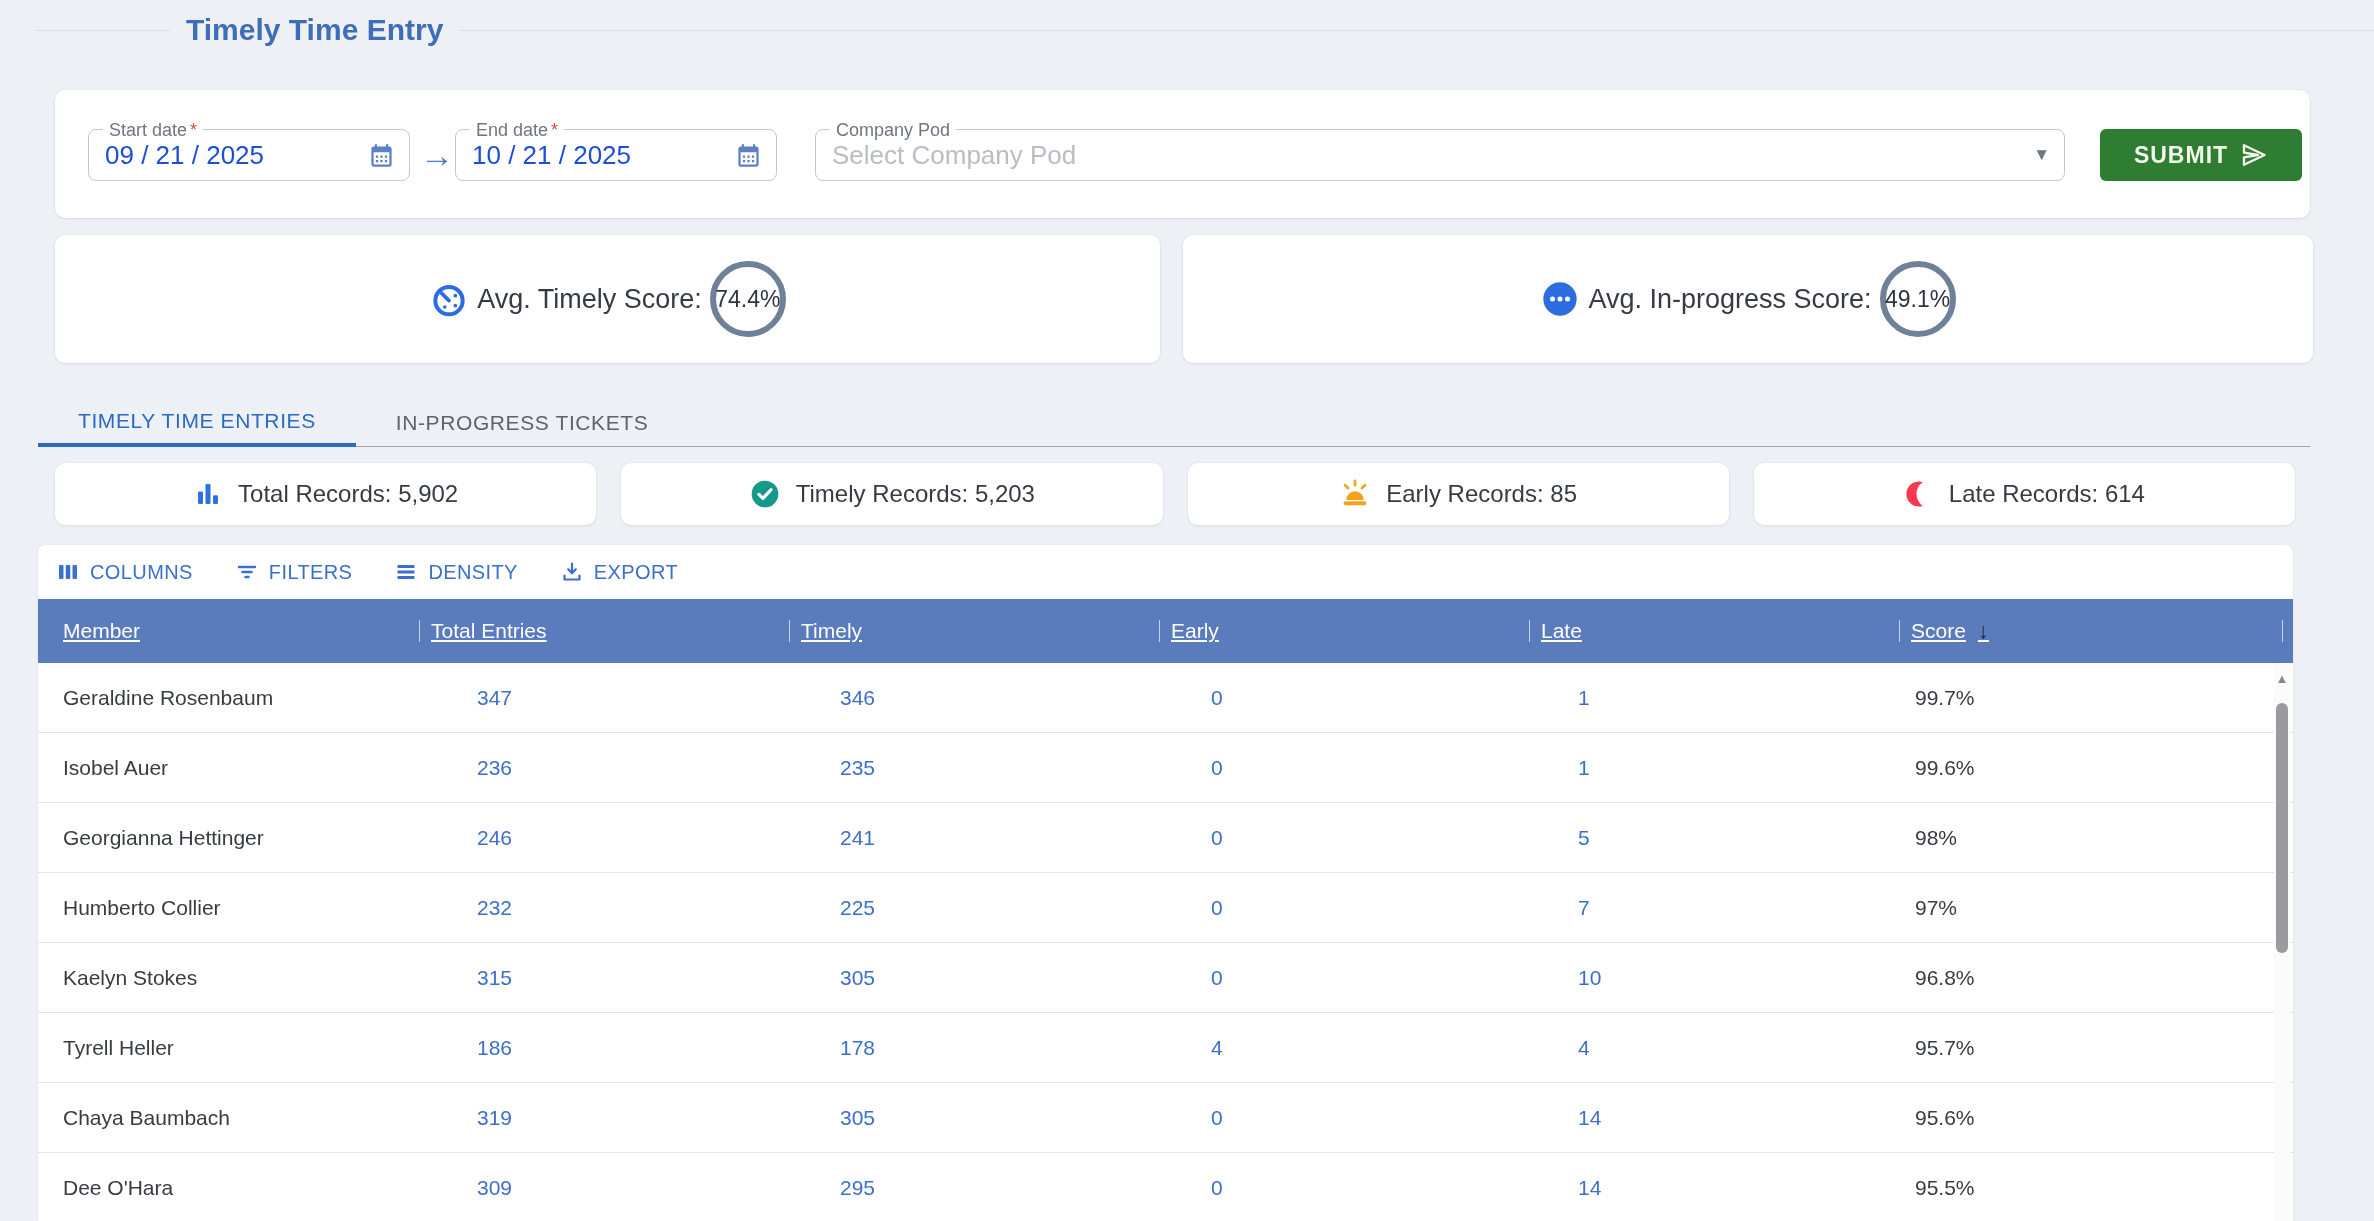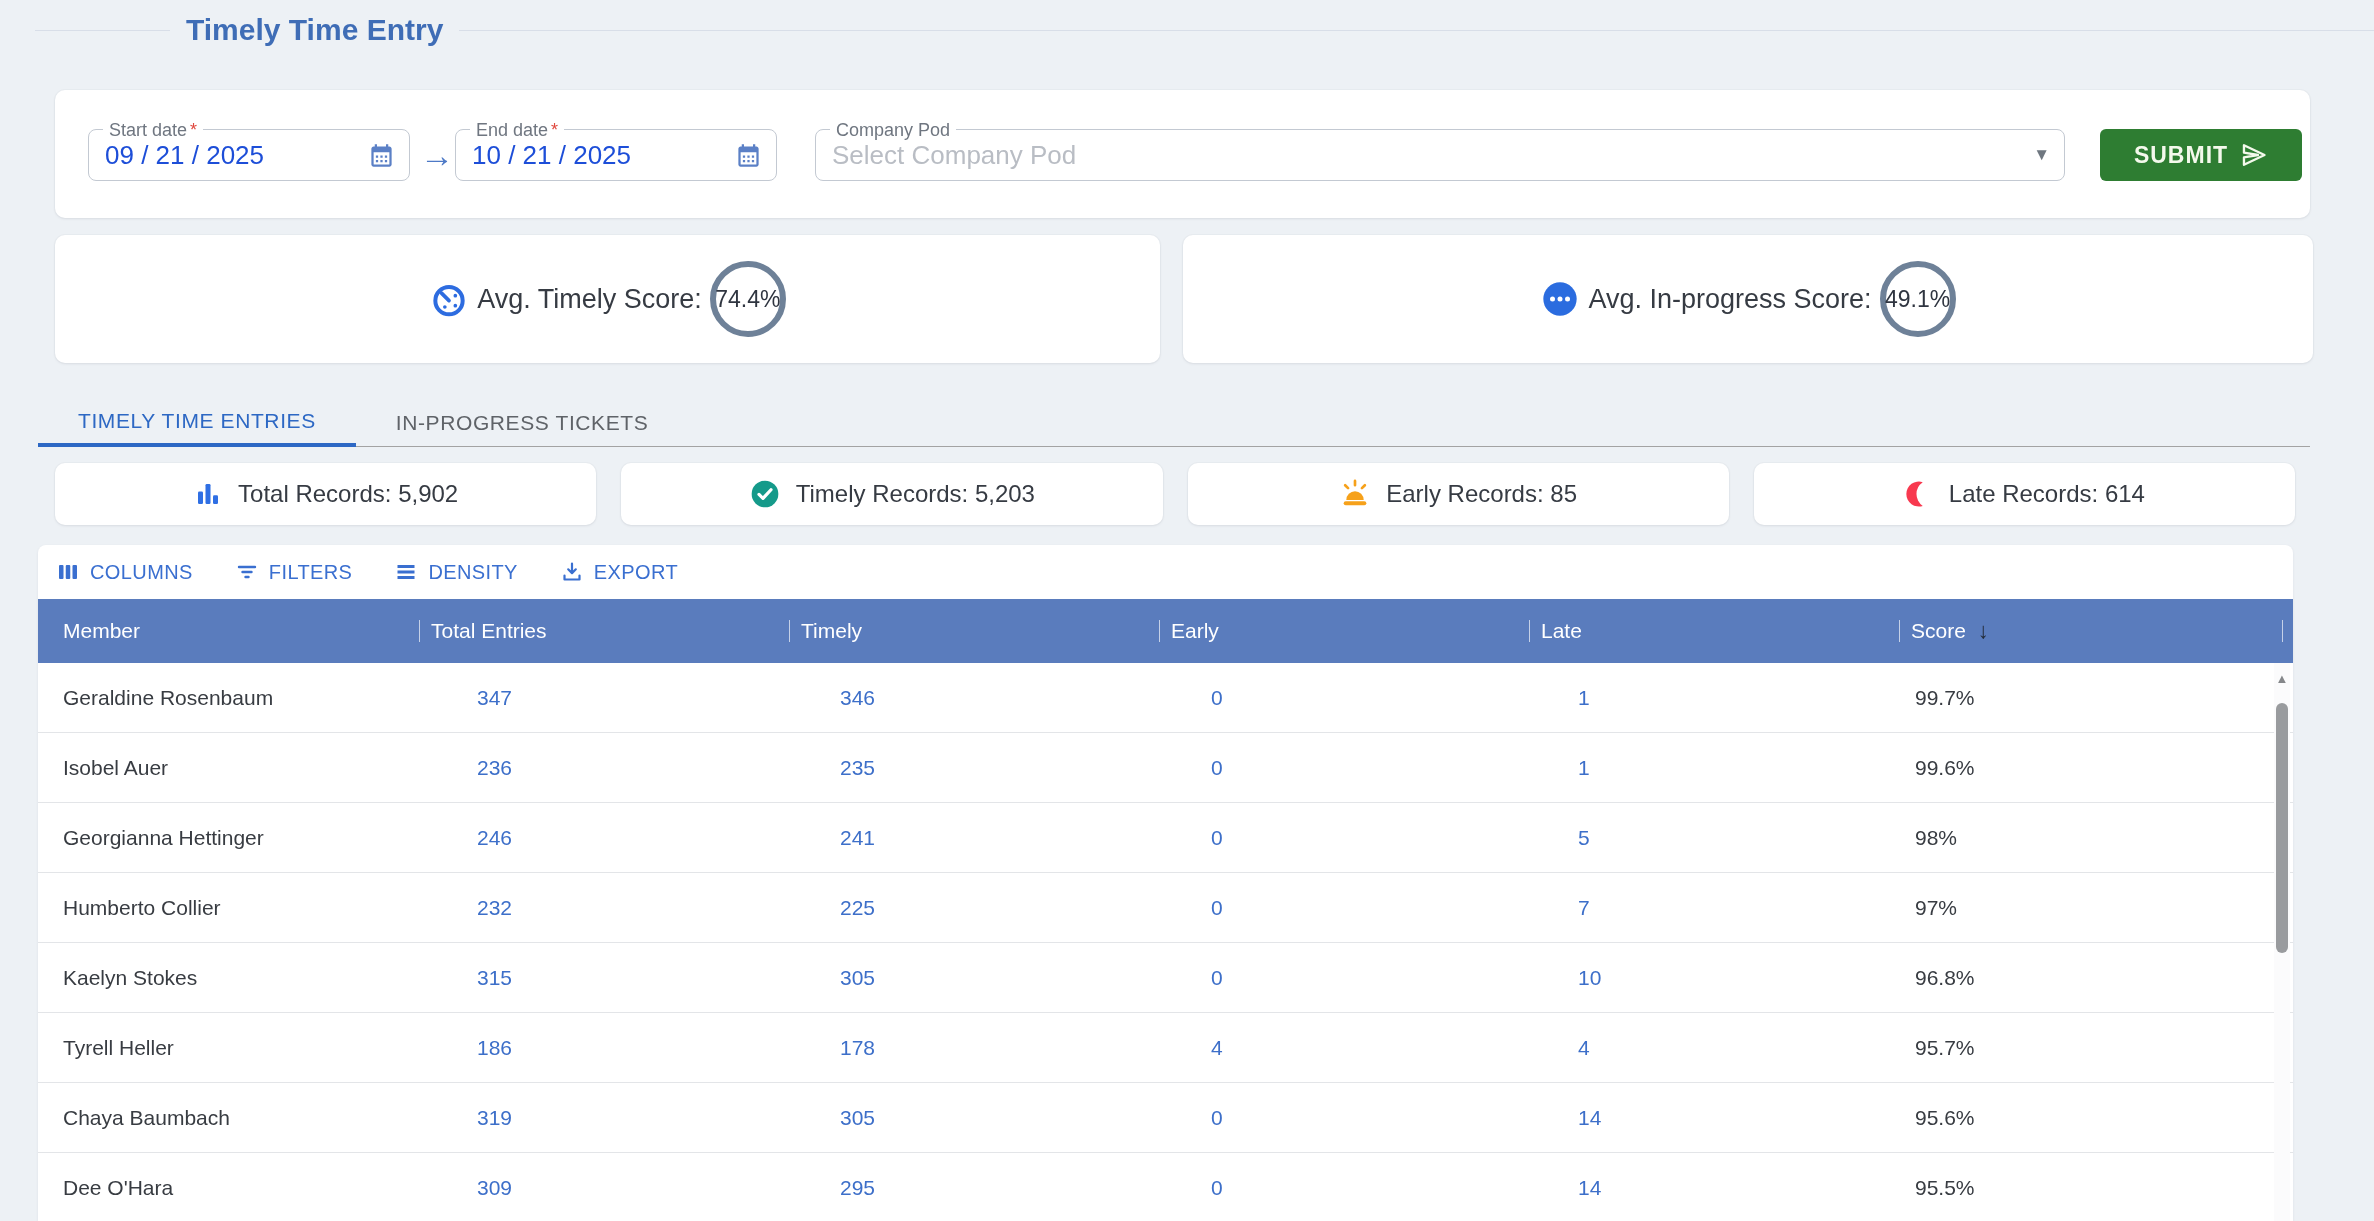--- a/index.html
+++ b/index.html
@@ -79,21 +79,21 @@
 
   
   .table-surface { position:relative; margin:20px 0 0 38px; width:2255px; height:676px;
     background:#fff; border-radius:8px 8px 0 0; box-shadow:0 1px 3px rgba(20,30,55,.07); }
   .grid-toolbar { height:54px; display:flex; align-items:center; gap:42px; padding-left:18px; }
   .tool-btn { display:flex; align-items:center; gap:10px; color:#3a6fd0; font-size:20px; font-weight:500;
     letter-spacing:.4px; background:none; border:none; cursor:pointer; font-family:"Liberation Sans", sans-serif; }
 
   .gridcols { display:grid; grid-template-columns:381px 370px 370px 370px 370px 1fr; }
   .thead { position:relative; height:64px; background:#5a7cbd; color:#fff; align-items:center; }
-  .th { position:relative; font-size:21px; font-weight:500; height:100%; display:flex; align-items:center; padding-left:12px; }
+  .th { position:relative; font-size:21px; font-weight:500; height:100%; display:flex; align-items:center; padding-left:12px;text-decoration:underline; }
   .th.first { padding-left:25px; }
   .th:not(.first)::before {
     content:""; position:absolute; left:0; top:21px; width:1px; height:22px; background:rgba(255,255,255,.65);
   }
   .thead .end-sep { position:absolute; right:10px; top:21px; width:1px; height:22px; background:rgba(255,255,255,.65); }
   .sort-arrow { margin-left:12px; font-size:22px; color:#232c39; }
 
   .trow { height:70px; border-bottom:1px solid #e3e5e8; align-items:center; background:#fff; }
   .td { font-size:21px; display:flex; align-items:center; height:100%; }
   .cell-member { color:#383c42; padding-left:25px; }

